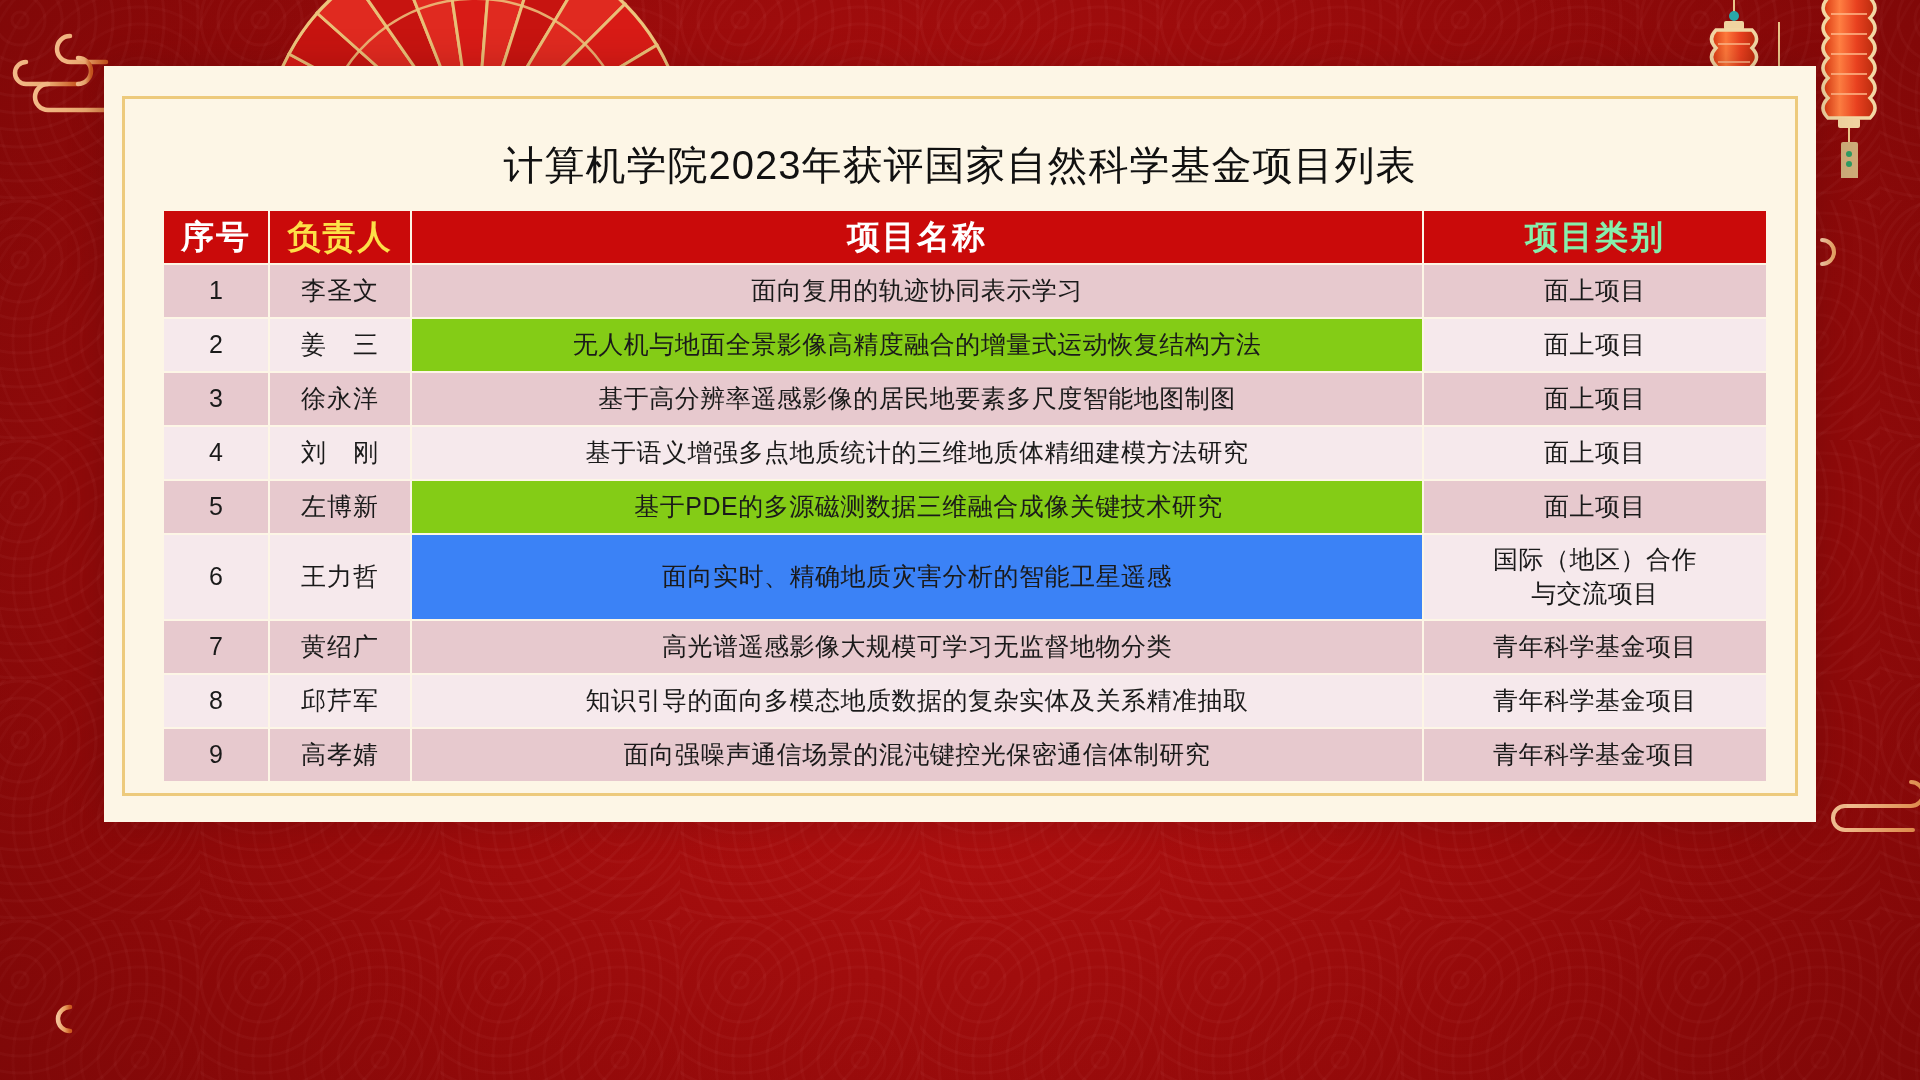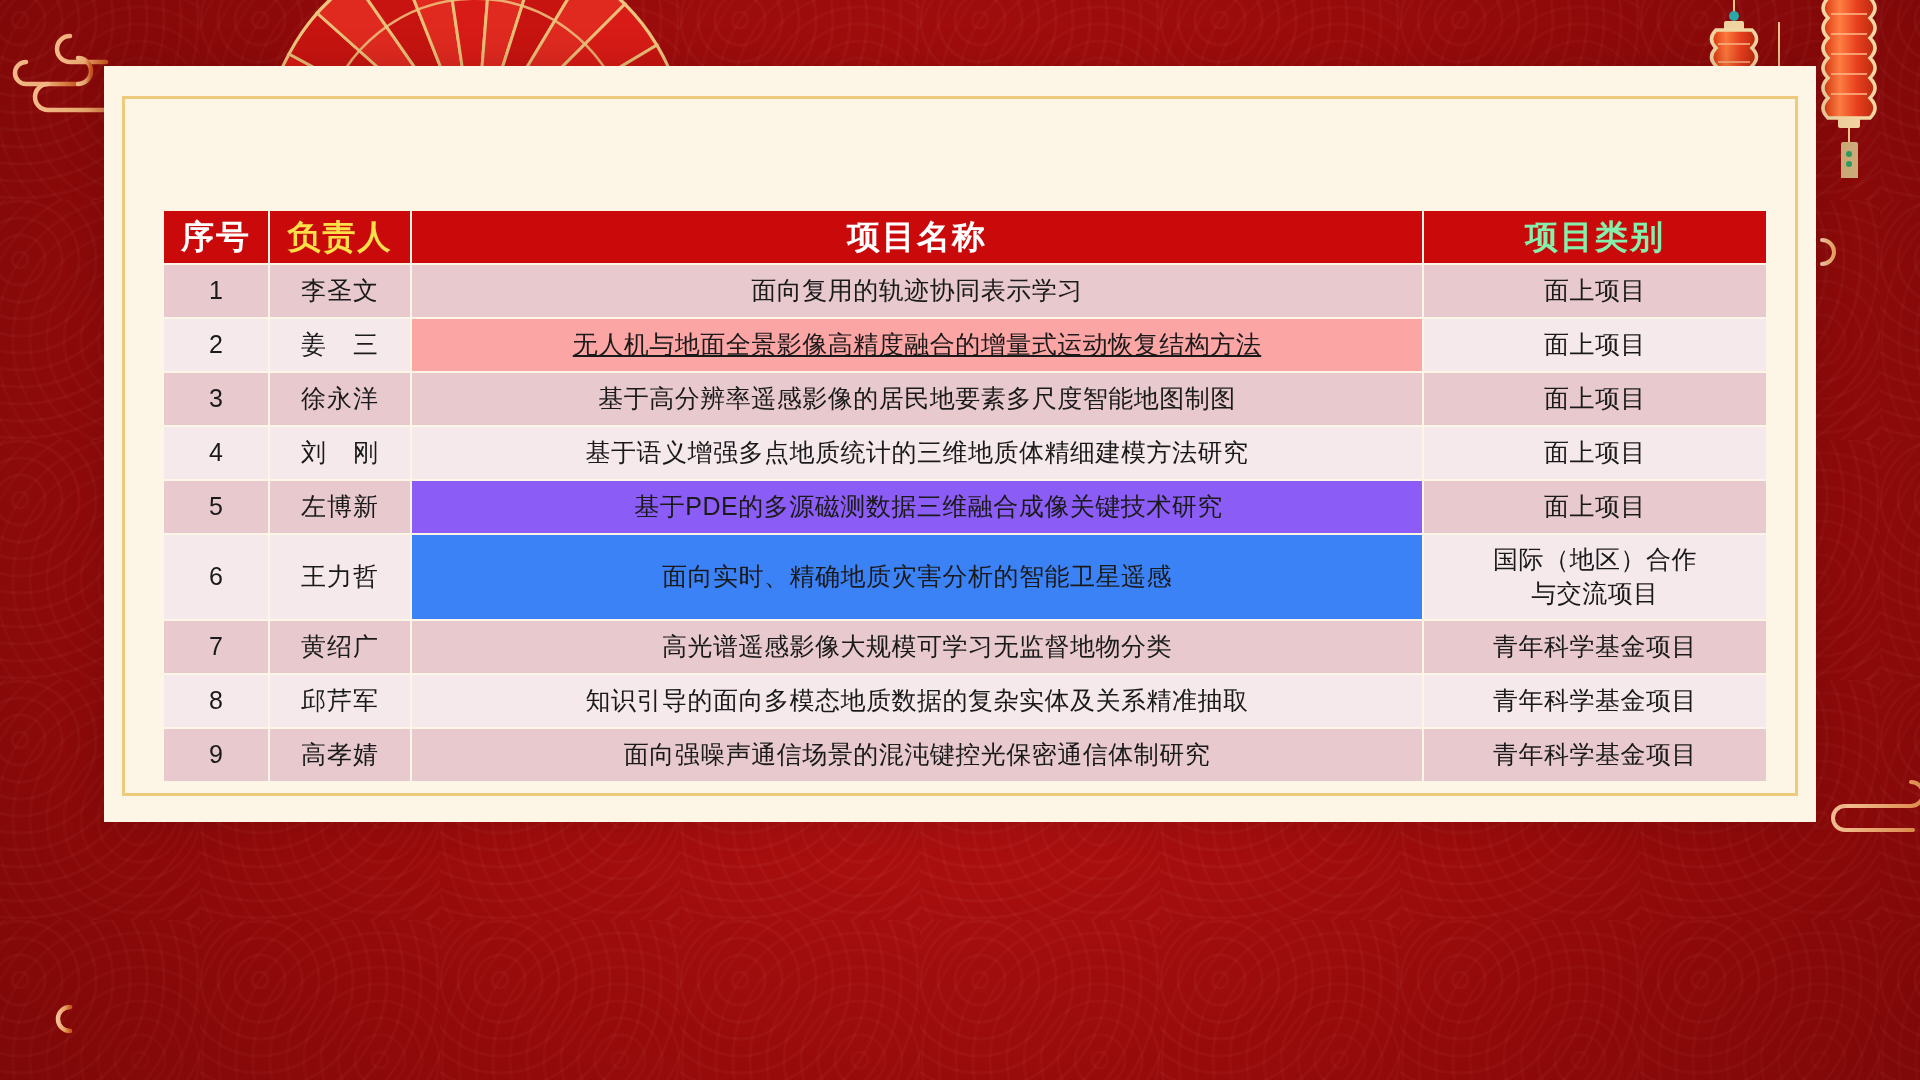--- a/index.html
+++ b/index.html
@@ -295,20 +295,21 @@
 <div class="deco" id="lantern-c">
   <svg width="20" height="90" viewBox="0 0 20 90">
     <line x1="10" y1="0" x2="10" y2="64" stroke="#e9c58a" stroke-width="2"></line>
     <circle cx="10" cy="68" r="5" fill="#2aa8a8"></circle>
   </svg>
 </div>
 
 <div id="card" style="background: rgb(253, 246, 230);">
   <div id="card-inner-border" style="border-color: rgb(237, 202, 124);"></div>
 
+  <div id="page-title">计算机学院2023年获评国家自然科学基金项目列表</div>
 
   <table id="project-table">
     <colgroup>
       <col class="col-index">
       <col class="col-leader">
       <col class="col-name">
       <col class="col-type">
     </colgroup>
     <thead>
       <tr>
@@ -321,39 +322,39 @@
     <tbody id="table-body">
         <tr class="row-odd">
           <td class="cell-index" style="background: rgb(231, 201, 206);">1</td>
           <td class="cell-leader" style="background: rgb(231, 201, 206);">李圣文</td>
           <td class="cell-name" style="background: rgb(231, 201, 206);">面向复用的轨迹协同表示学习</td>
           <td class="cell-type" style="background: rgb(231, 201, 206);">面上项目</td>
         </tr>
         <tr class="row-even">
           <td class="cell-index" style="background: rgb(246, 233, 236);">2</td>
           <td class="cell-leader" style="background: rgb(246, 233, 236);">姜　三</td>
-          <td class="cell-name" style="background: #fca5a5; text-decoration: underline;">无人机与地面全景影像高精度融合的增量式运动恢复结构方法</td>
+          <td class="cell-name" style="background: #84cc16;">无人机与地面全景影像高精度融合的增量式运动恢复结构方法</td>
           <td class="cell-type" style="background: rgb(246, 233, 236);">面上项目</td>
         </tr>
         <tr class="row-odd">
           <td class="cell-index" style="background: rgb(231, 201, 206);">3</td>
           <td class="cell-leader" style="background: rgb(231, 201, 206);">徐永洋</td>
           <td class="cell-name" style="background: rgb(231, 201, 206);">基于高分辨率遥感影像的居民地要素多尺度智能地图制图</td>
           <td class="cell-type" style="background: rgb(231, 201, 206);">面上项目</td>
         </tr>
         <tr class="row-even">
           <td class="cell-index" style="background: rgb(246, 233, 236);">4</td>
           <td class="cell-leader" style="background: rgb(246, 233, 236);">刘　刚</td>
           <td class="cell-name" style="background: rgb(246, 233, 236);">基于语义增强多点地质统计的三维地质体精细建模方法研究</td>
           <td class="cell-type" style="background: rgb(246, 233, 236);">面上项目</td>
         </tr>
         <tr class="row-odd">
           <td class="cell-index" style="background: rgb(231, 201, 206);">5</td>
           <td class="cell-leader" style="background: rgb(231, 201, 206); margin-top: 40px;">左博新</td>
-          <td class="cell-name" style="background: #8b5cf6; padding-left: 24px;">基于PDE的多源磁测数据三维融合成像关键技术研究</td>
+          <td class="cell-name" style="background: #84cc16; padding-left: 24px;">基于PDE的多源磁测数据三维融合成像关键技术研究</td>
           <td class="cell-type" style="background: rgb(231, 201, 206);">面上项目</td>
         </tr>
         <tr class="row-even">
           <td class="cell-index" style="background: rgb(246, 233, 236);">6</td>
           <td class="cell-leader" style="background: rgb(246, 233, 236);">王力哲</td>
           <td class="cell-name" style="background: #3b82f6;">面向实时、精确地质灾害分析的智能卫星遥感</td>
           <td class="cell-type two-line" style="background: rgb(246, 233, 236);">国际（地区）合作<br>与交流项目</td>
         </tr>
         <tr class="row-odd">
           <td class="cell-index" style="background: rgb(231, 201, 206);">7</td>

